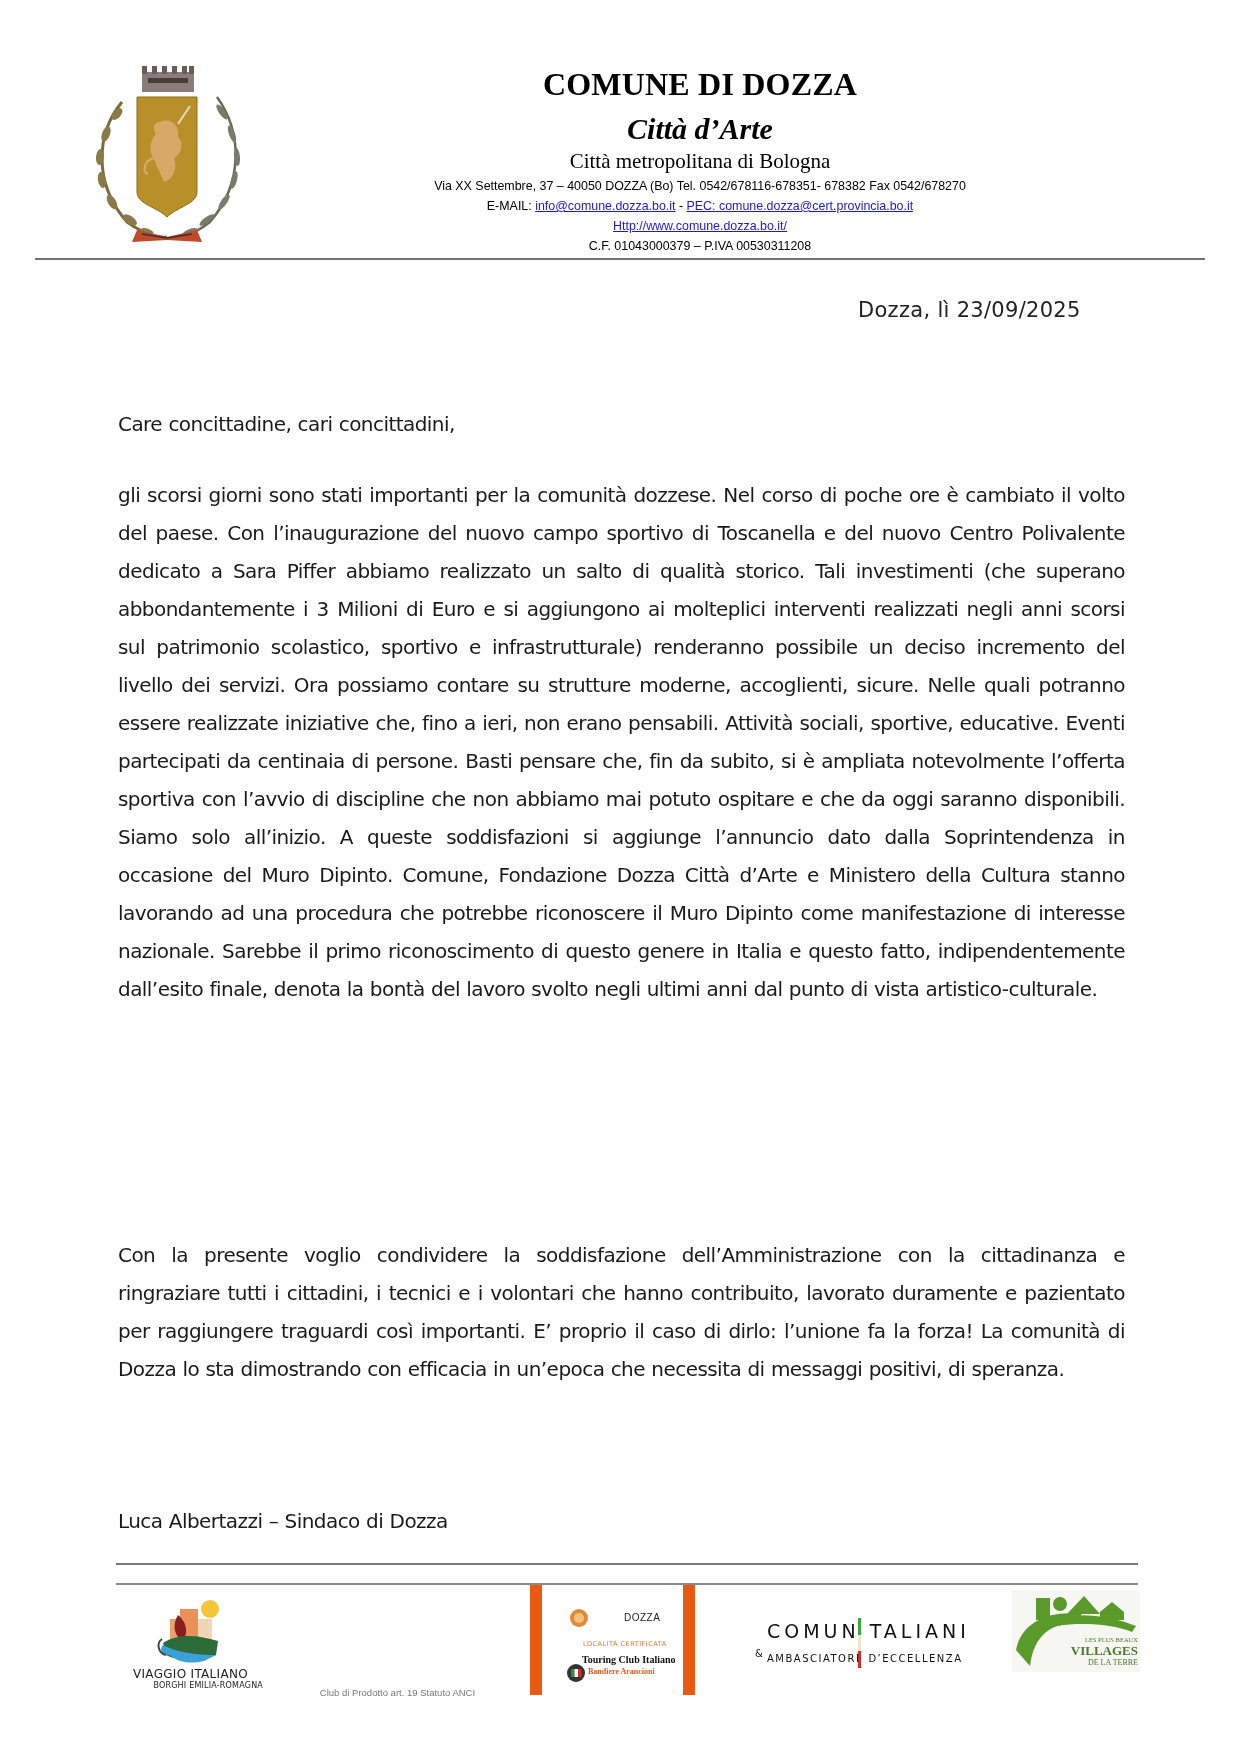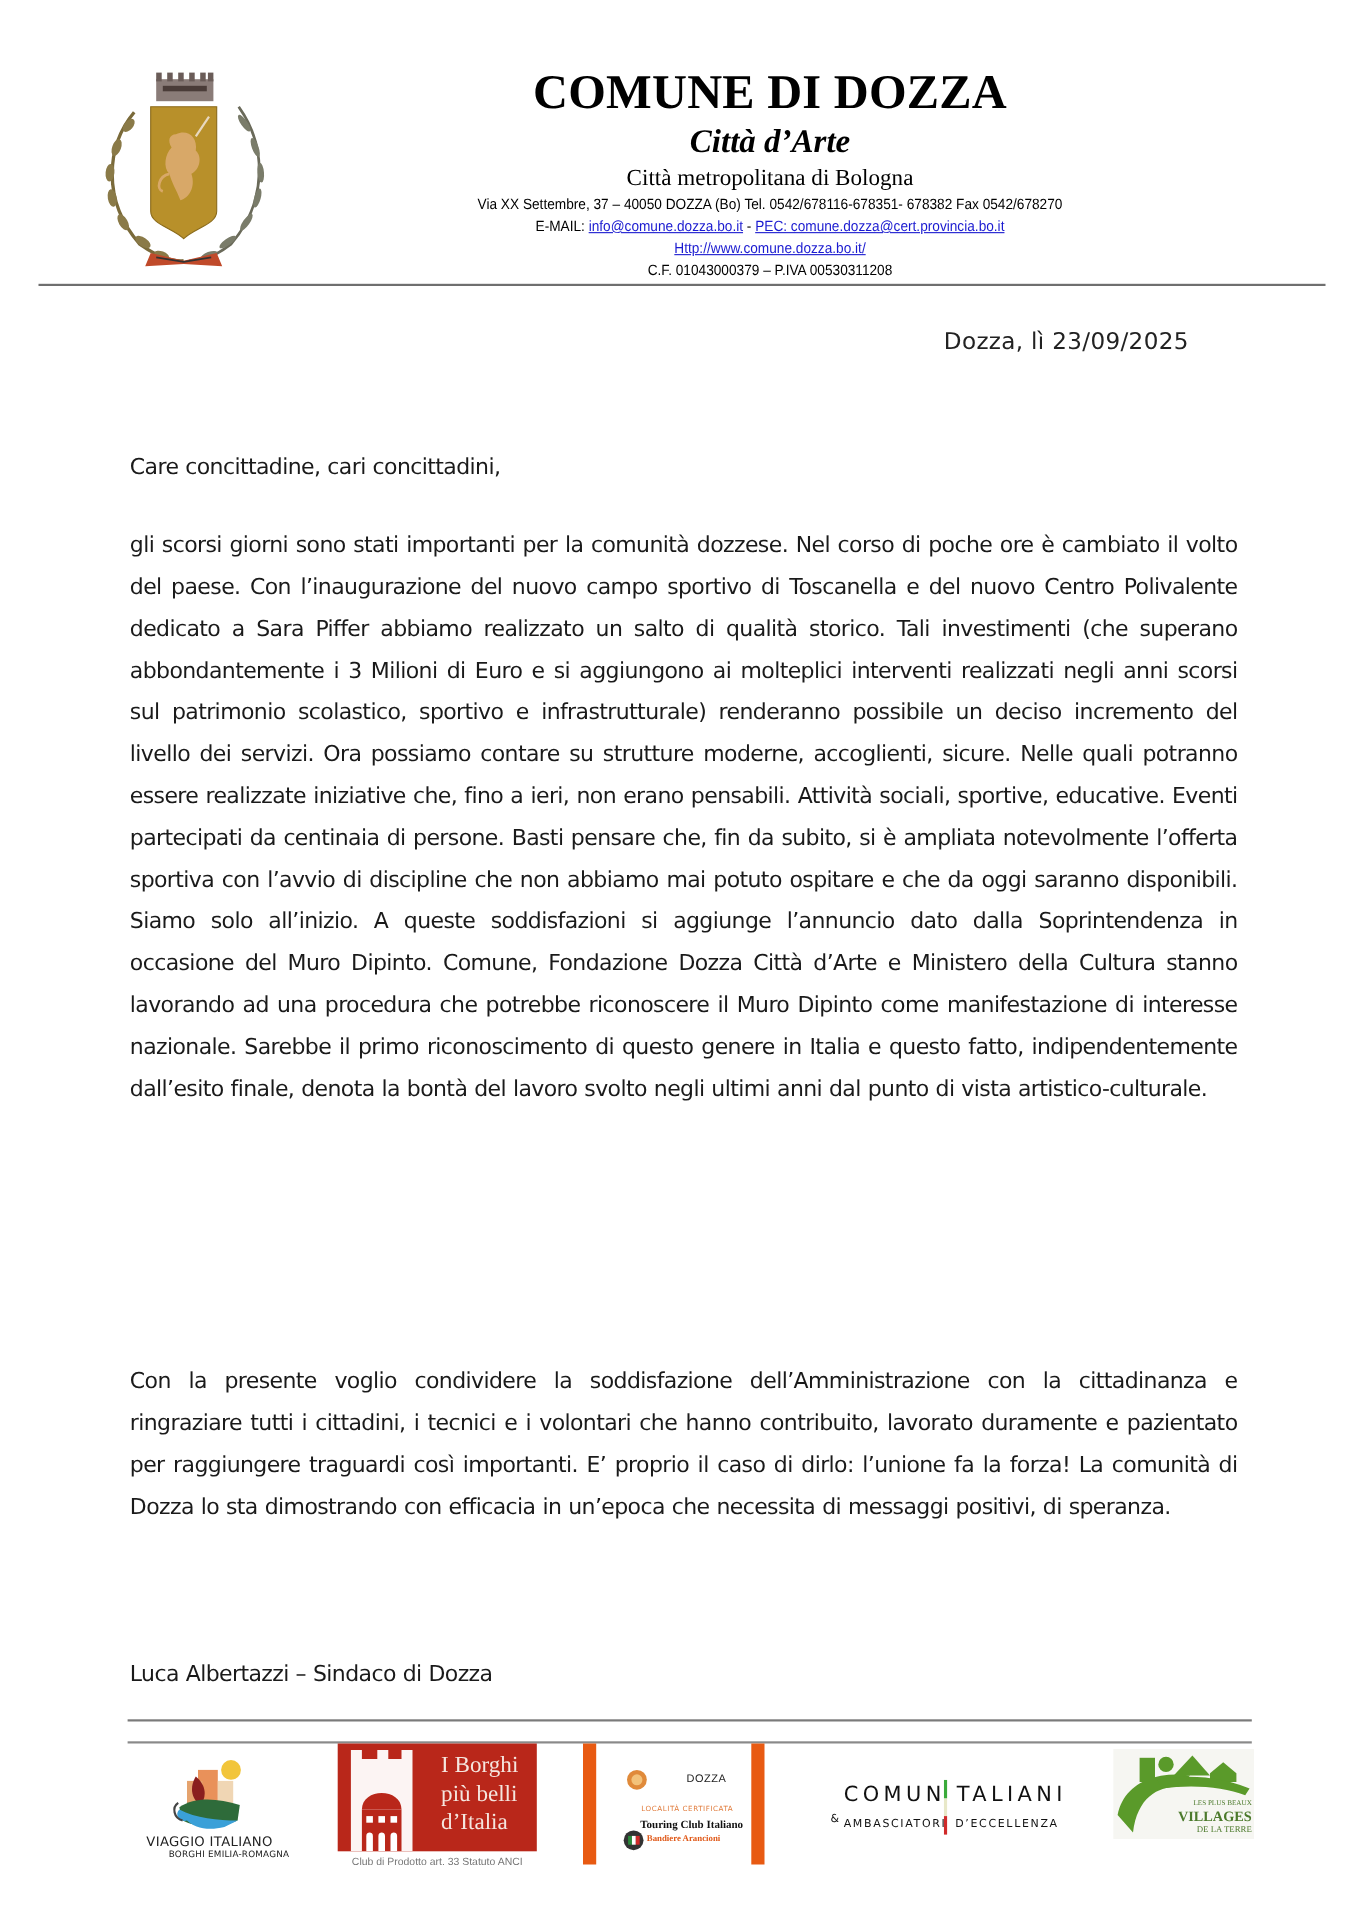--- a/index.html
+++ b/index.html
@@ -2,21 +2,21 @@
 <html><head>
 <meta charset="utf-8">
 <style>
   html, body { margin: 0; padding: 0; background: #ffffff; }
   body { width: 1240px; height: 1755px; position: relative; overflow: hidden; color: #111; }
   .abs { position: absolute; }
 
   
   .crest { left: 82px; top: 62px; width: 170px; height: 190px; }
   .lh-title { left: 380px; width: 640px; top: 58px; text-align: center;
-    font-family: "Liberation Serif", serif; font-weight: bold; font-size: 44px; line-height: 52px; color: #000; letter-spacing: 0.2px; }
+    font-family: "Liberation Serif", serif; font-weight: bold; font-size: 32px; line-height: 52px; color: #000; letter-spacing: 0.2px; }
   .lh-sub { left: 380px; width: 640px; top: 113px; text-align: center;
     font-family: "Liberation Serif", serif; font-style: italic; font-weight: bold; font-size: 30px; line-height: 32px; color: #000; }
   .lh-metro { left: 380px; width: 640px; top: 148px; text-align: center;
     font-family: "Liberation Serif", serif; font-size: 21px; line-height: 26px; color: #000; }
   .lh-line { left: 300px; width: 800px; text-align: center; font-family: "Liberation Sans", sans-serif;
     font-size: 13.5px; line-height: 19px; color: #000; transform: scaleX(0.92); transform-origin: center; }
   .lh-addr { top: 176px; }
   .lh-mail { top: 196px; }
   .lh-web { top: 216px; }
   .lh-cf { top: 236px; }
@@ -144,39 +144,21 @@
     <path d="M60 20 C54 30, 56 40, 64 46 C70 40, 70 28, 60 20 Z" fill="#8a1e1e"></path>
     <path d="M45 48 C60 38, 80 40, 100 46 L98 60 C80 68, 60 66, 48 60 Z" fill="#2e6b3a"></path>
     <path d="M45 50 C40 55, 46 62, 52 60 C58 66, 70 70, 86 66 L98 60 C80 60, 60 58, 45 50 Z" fill="#3aa0d8"></path>
     <path d="M44 44 C38 48, 40 58, 48 60" fill="none" stroke="#444" stroke-width="2"></path>
   </svg>
   <div class="vi-t1">VIAGGIO ITALIANO</div>
   <div class="vi-t2">BORGHI EMILIA-ROMAGNA</div>
 </div>
 
 <div class="logo logo-borghi">
-  <div class="borghi-box">
-    <svg width="90" height="98" viewBox="0 0 90 98" style="position:absolute;left:0;top:0">
-      <path d="M12 6 L22 6 L22 14 L36 14 L36 6 L46 6 L46 14 L58 14 L58 6 L68 6 L68 98 L12 98 Z" fill="#fff" opacity="0.95"></path>
-      <path d="M22 60 C22 40, 58 40, 58 60 Z" fill="#b9271a"></path>
-      <rect x="22" y="60" width="36" height="38" fill="#b9271a"></rect>
-      <rect x="26" y="66" width="6" height="6" fill="#fff"></rect>
-        <rect x="37" y="66" width="6" height="6" fill="#fff"></rect>
-        <rect x="48" y="66" width="6" height="6" fill="#fff"></rect>
-      <path d="M26 98 L26 84 C26 80, 32 80, 32 84 L32 98 Z" fill="#fff"></path>
-      <path d="M37 98 L37 84 C37 80, 43 80, 43 84 L43 98 Z" fill="#fff"></path>
-      <path d="M48 98 L48 84 C48 80, 54 80, 54 84 L54 98 Z" fill="#fff"></path>
-    </svg>
-    <div class="borghi-text">
-      <div>I Borghi</div>
-      <div>più belli</div>
-      <div>d’Italia</div>
-    </div>
-  </div>
-  <div class="borghi-cap">Club di Prodotto art. 33 Statuto ANCI</div>
+  <div class="borghi-cap">Club di Prodotto art. 19 Statuto ANCI</div>
 </div>
 
 <div class="logo logo-bandiere">
   <div class="band-l"></div>
   <div class="band-r"></div>
   <svg width="150" height="110" viewBox="0 0 150 110" style="position:absolute;left:12px;top:0">
     <circle cx="37" cy="33" r="9" fill="#e08a3a"></circle>
     <circle cx="37" cy="33" r="5" fill="#f3c27a"></circle>
     <circle cx="34" cy="88" r="9" fill="#333"></circle>
     <rect x="29" y="84" width="3.5" height="8" fill="#2a8a3a"></rect>

